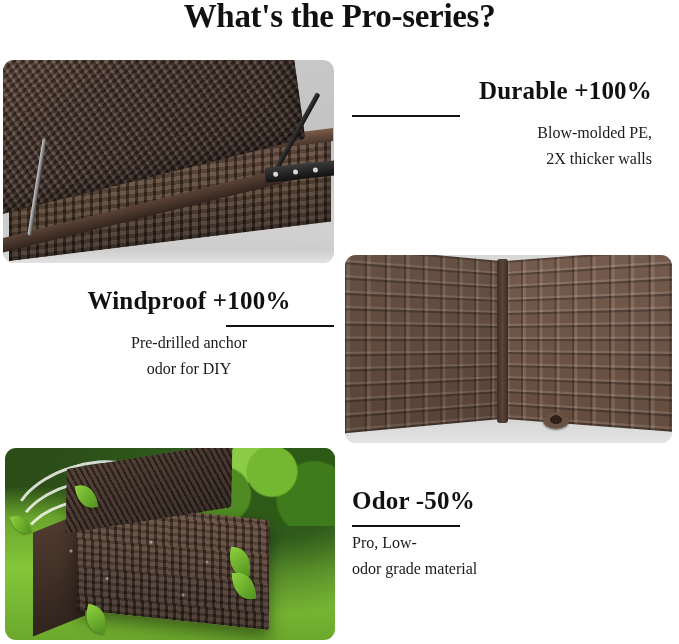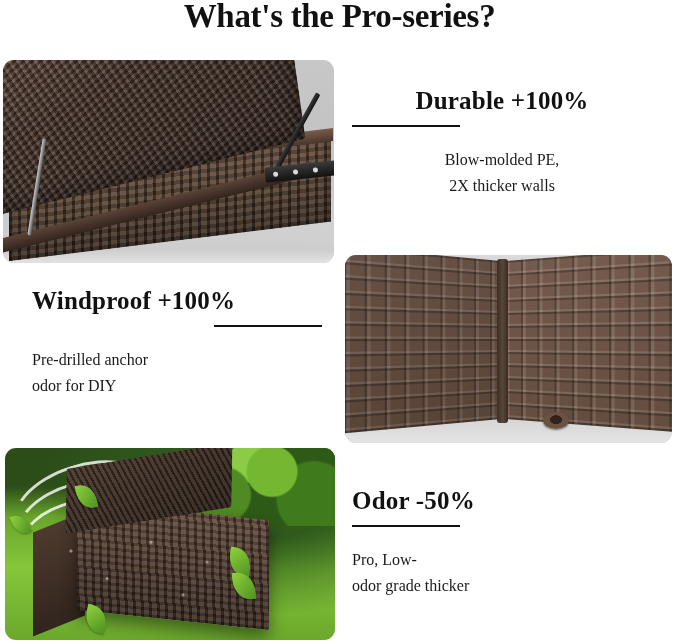--- a/index.html
+++ b/index.html
@@ -207,30 +207,30 @@
     letter-spacing: 0.2px;
     white-space: nowrap;
   }
   .rule {
     height: 2px;
     background: #111111;
     width: 108px;
     margin-top: 9px;
   }
   .feature p {
-    margin-top: 20px;
+    margin-top: 3px;
     font-family: "Liberation Serif", "DejaVu Serif", serif;
     font-size: 16px;
     line-height: 26px;
     color: #1a1a1a;
     white-space: pre-line;
   }
 
-  #feat-durable   { left: 352px; top: 86px;  width: 300px; text-align: center; }
-  #feat-windproof { left: 32px;  top: 286px; width: 290px; text-align: left; }
+  #feat-durable   { left: 352px; top: 76px;  width: 300px; text-align: right; }
+  #feat-windproof { left: 44px;  top: 286px; width: 290px; text-align: center; }
   #feat-windproof .rule { margin-left: auto; }
   #feat-odor      { left: 352px; top: 486px; width: 300px; text-align: left; }
 </style>
 </head>
 <body>
 
 <div class="page">
 
   <h1 class="page-title">What's the Pro-series?</h1>
 
@@ -282,16 +282,16 @@
     <div class="leaf l2"></div>
     <div class="leaf l3"></div>
     <div class="leaf l4"></div>
     <div class="leaf l5"></div>
   </div>
 
   <div class="feature" id="feat-odor">
     <h2>Odor -50%</h2>
     <div class="rule"></div>
     <p>Pro, Low-
-odor grade thicker</p>
+odor grade material</p>
   </div>
 
 </div>
 
 </body></html>

